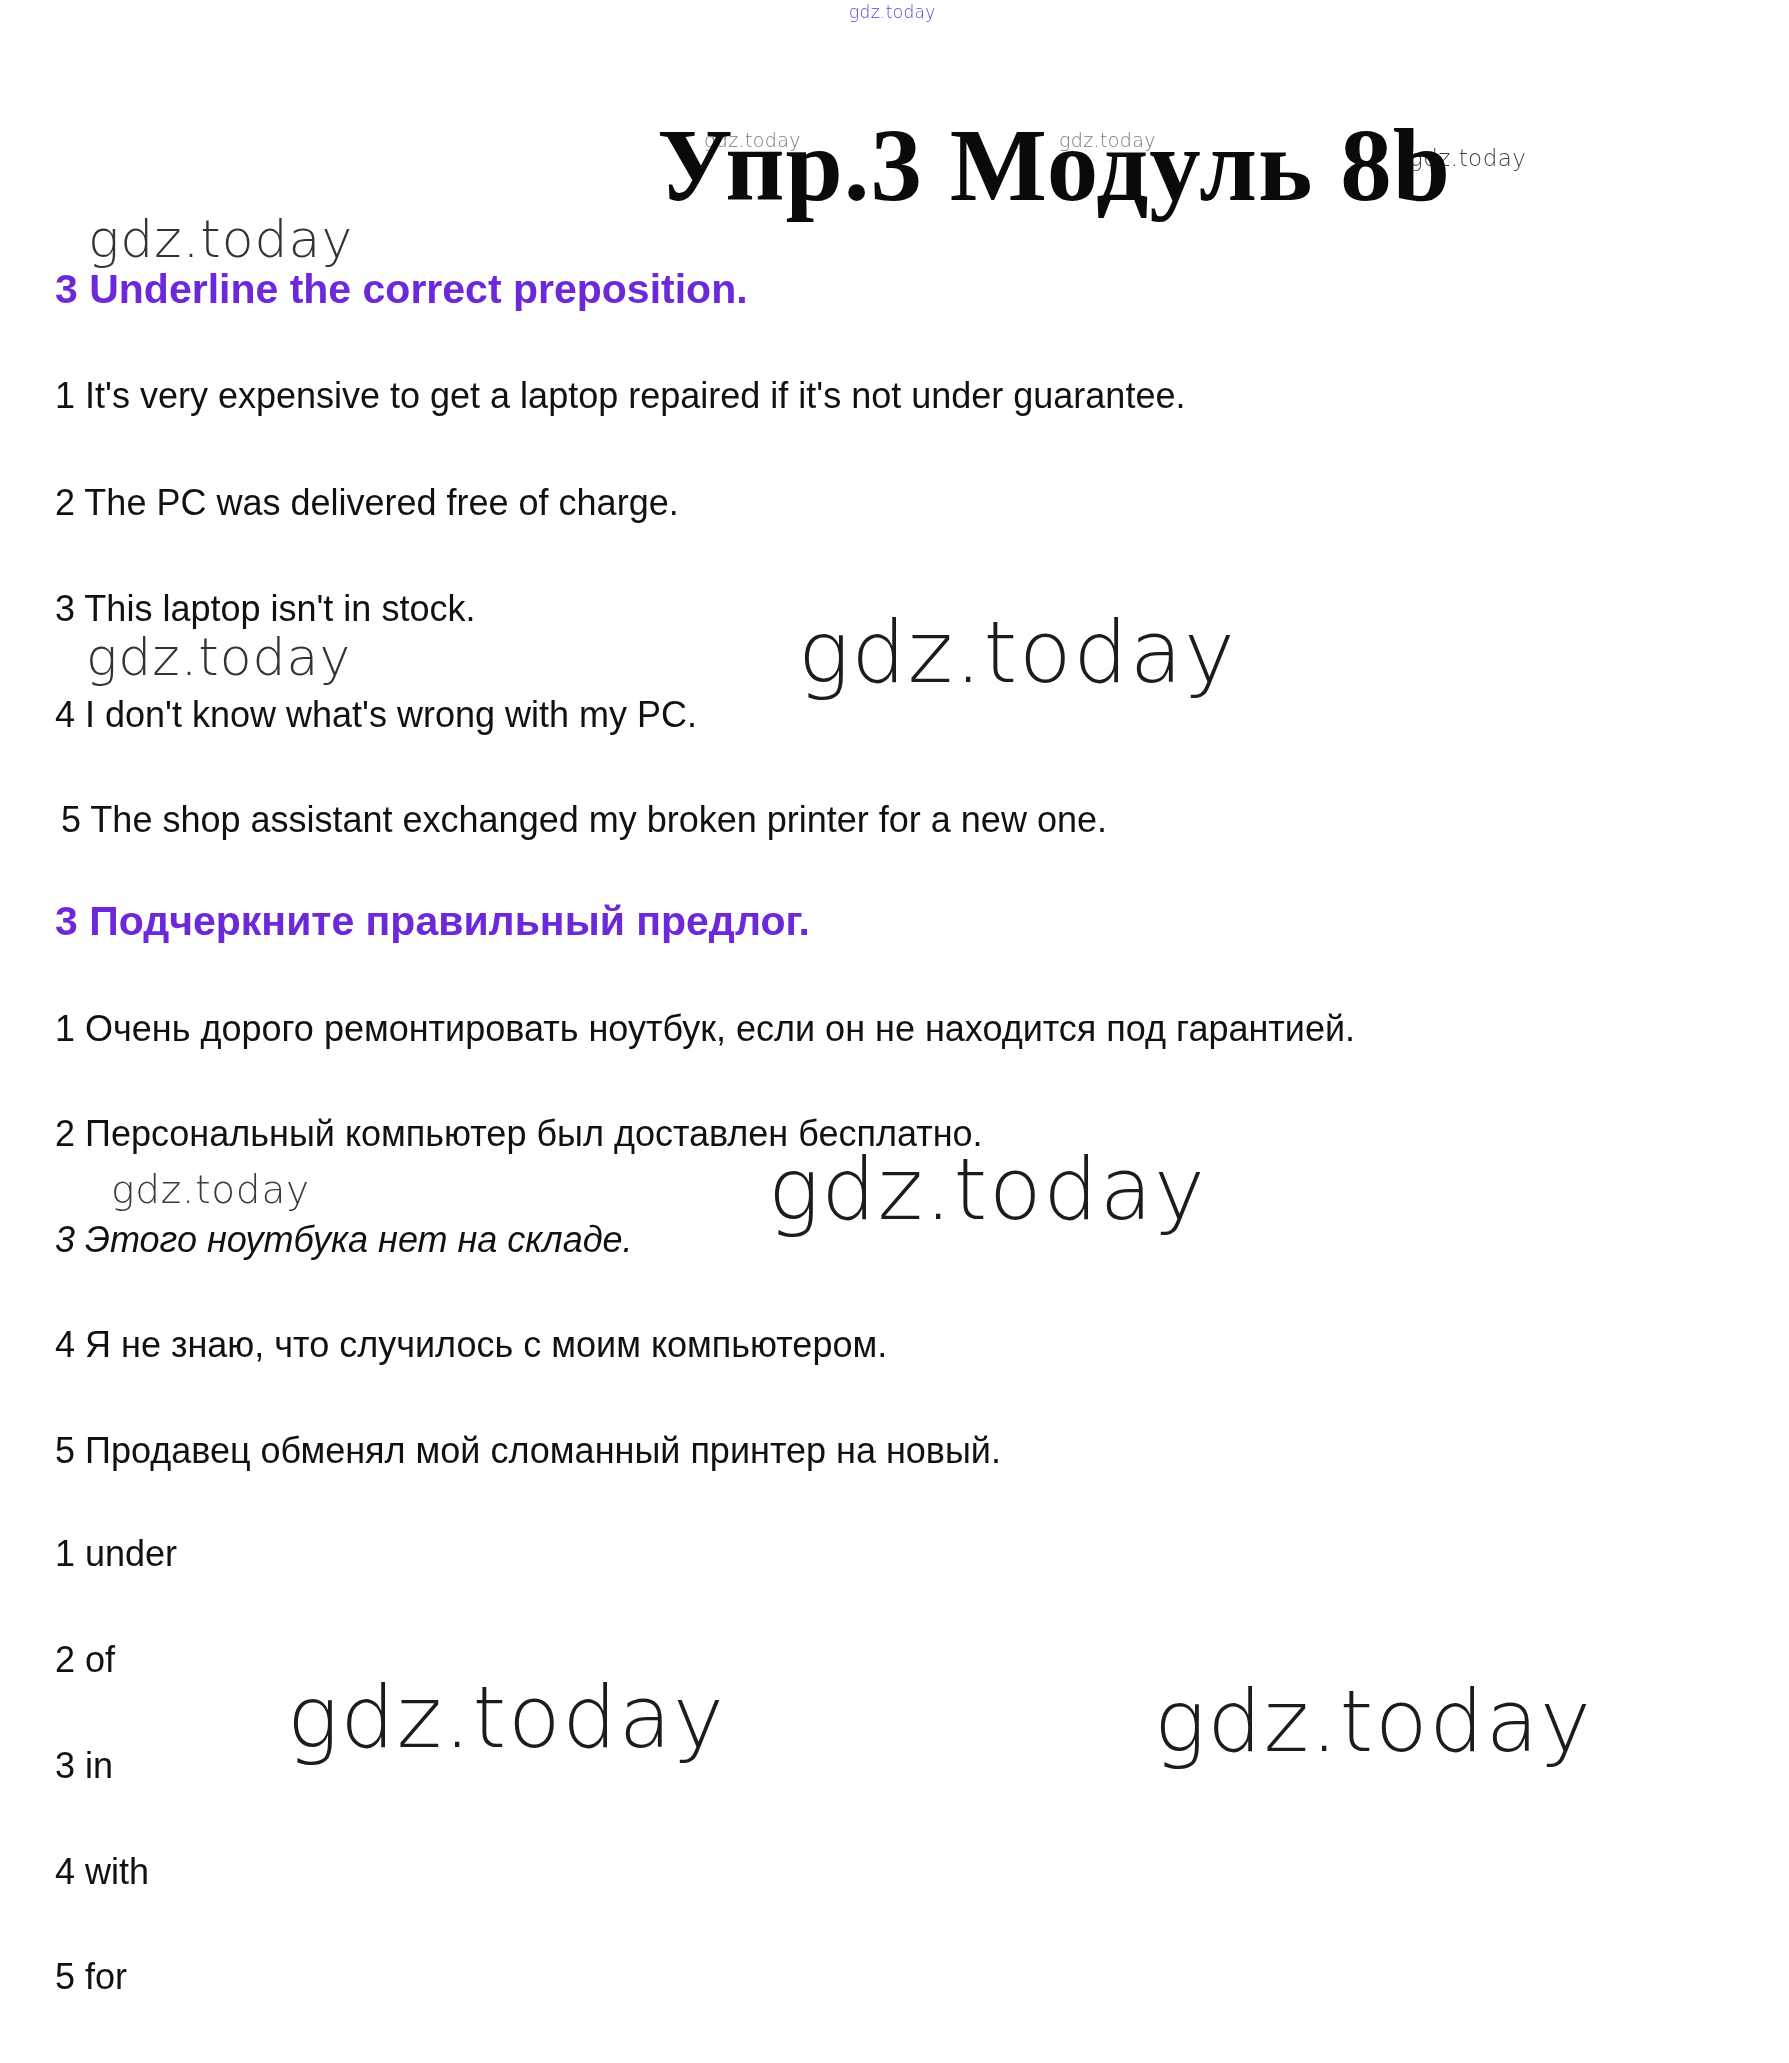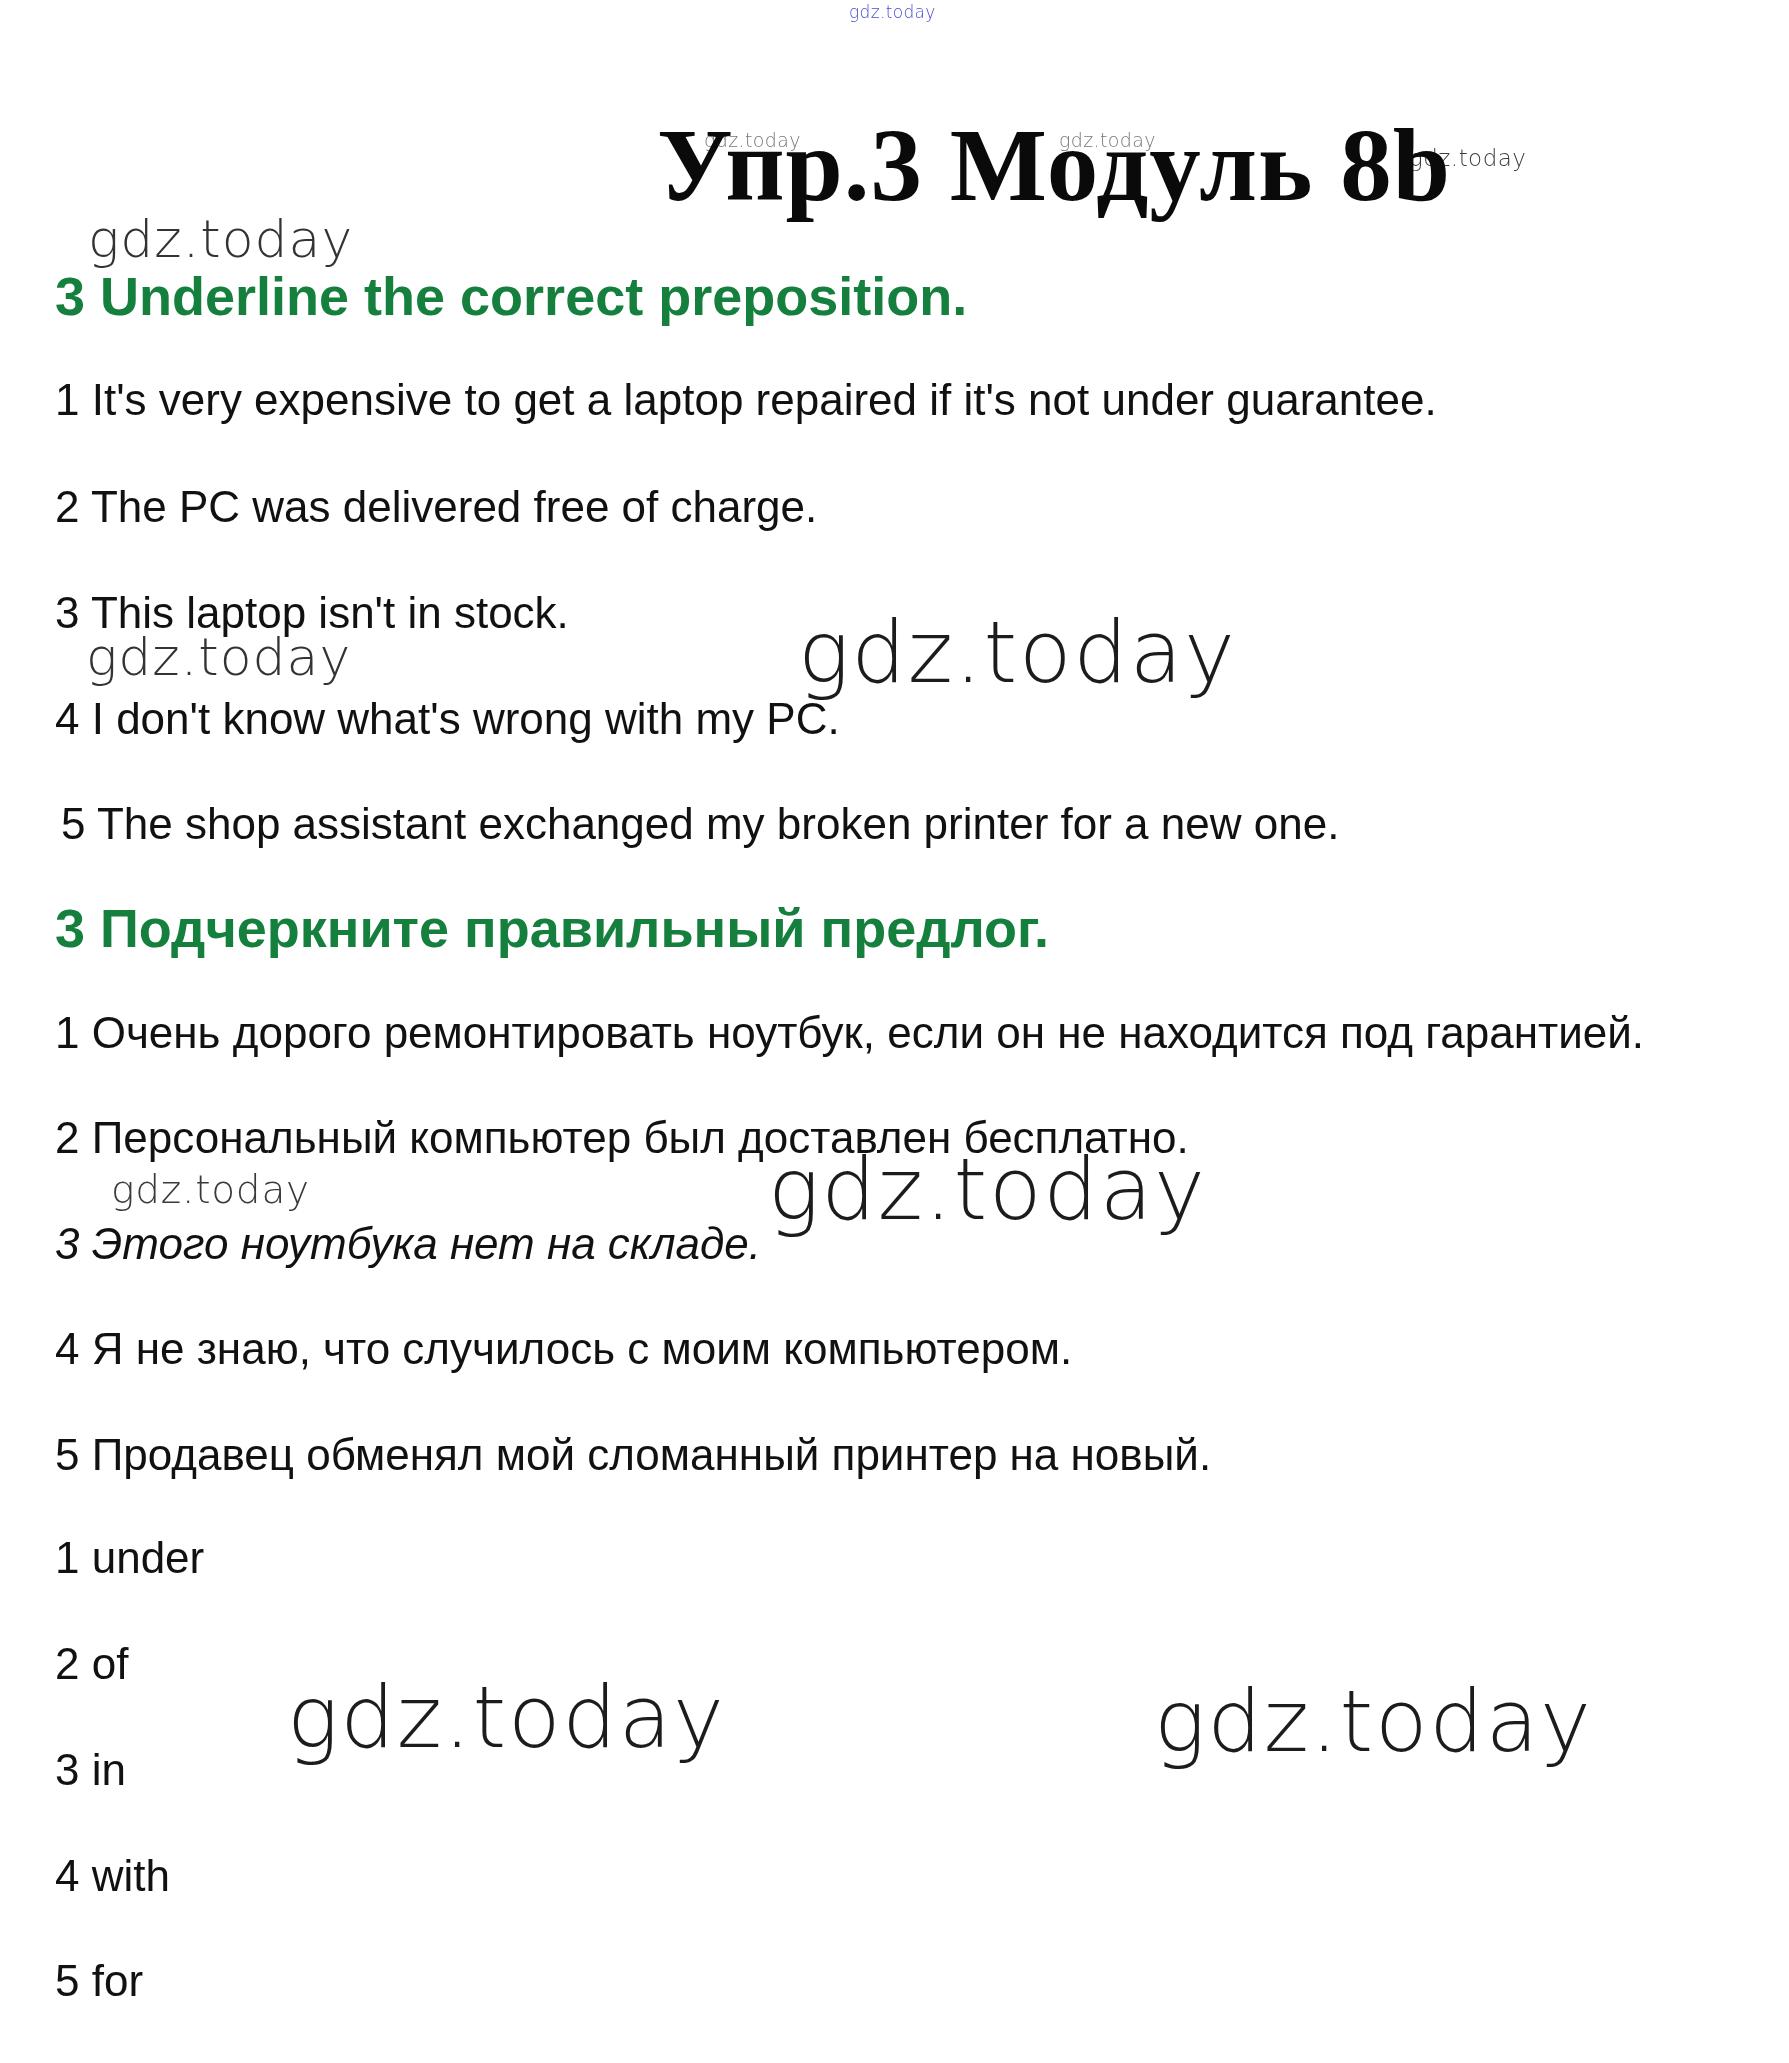--- a/index.html
+++ b/index.html
@@ -5,22 +5,22 @@
   html,body{margin:0;padding:0;}
   body{
     width:1789px;height:2064px;background:#ffffff;position:relative;
     font-family:"Liberation Sans",sans-serif;overflow:hidden;
   }
   .abs{position:absolute;white-space:nowrap;line-height:1;}
   .title{
     font-family:"Liberation Serif","DejaVu Serif",serif;
     font-weight:700;font-size:103px;color:#0a0a0a;letter-spacing:1px;
   }
-  .heading{font-size:54px;font-weight:700;color:#15803d;}
-  .line{font-size:44px;font-weight:400;color:#111;}
+  .heading{font-size:41px;font-weight:700;color:#6d28d9;}
+  .line{font-size:36px;font-weight:400;color:#111;}
   .wm{
     font-family:"DejaVu Sans",sans-serif;font-weight:300;color:#1c1c1c;
     letter-spacing:0.02em;
   }
   .wm-big{font-size:86px;color:#1c1c1c;}
   .wm-mid{font-size:52px;color:#333;}
   .wm-small{font-size:39px;color:#3a3a3a;}
   .wm-tiny{font-size:19px;color:#777;}
   .wm-title-right{font-size:23px;color:#3d3d3d;}
   .wm-blue{font-size:17px;color:#4b4bd0;}

